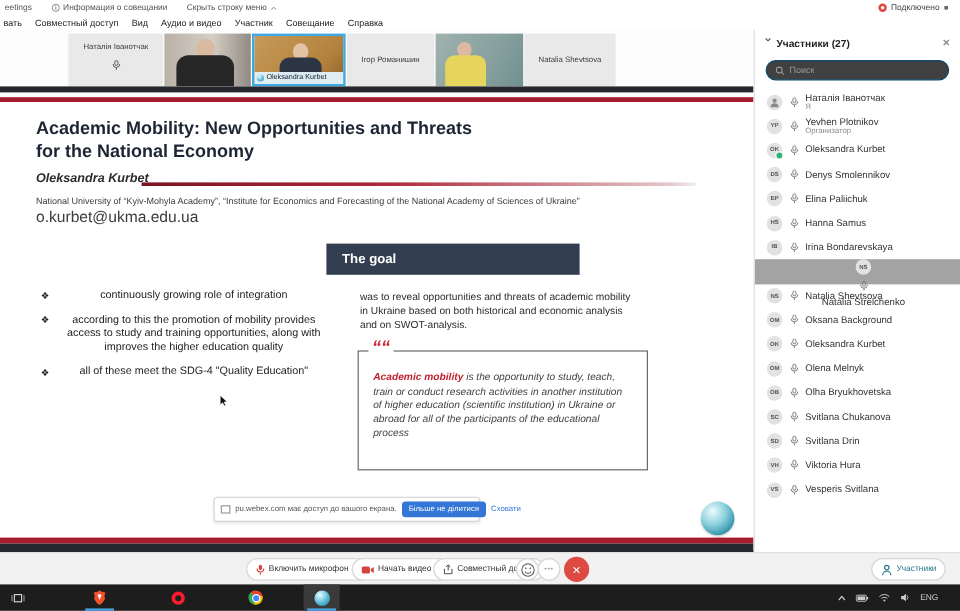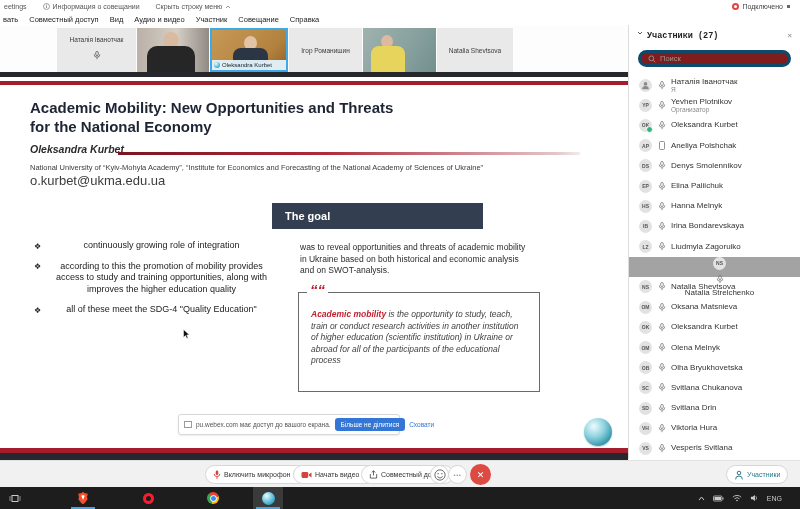--- a/index.html
+++ b/index.html
@@ -72,24 +72,24 @@
   .notif-btn{background:#3376d6;color:#fff;font-size:6.5px;border:none;border-radius:3px;
     padding:3px 6px;white-space:nowrap;}
   .notif-link{font-size:6.5px;color:#3376d6;white-space:nowrap;}
   .orb{position:absolute;left:584px;top:346px;width:28px;height:28px;border-radius:50%;
     background:radial-gradient(circle at 35% 30%,#eefbfd,#8fd2de 40%,#3596ab 75%,#b9dde4);box-shadow:0 1px 2px rgba(0,0,0,.2);}
   .cursor{position:absolute;left:183px;top:257px;width:7px;height:10px;}
   
   .panel{position:absolute;left:628px;top:25px;width:172px;height:434px;background:#fff;
     border-left:1px solid #ddd;box-sizing:border-box;overflow:hidden;}
   .p-head{position:absolute;left:8px;top:6px;right:8px;display:flex;gap:4px;
-    font-size:8.5px;font-weight:bold;color:#222;font-family:Liberation Mono, monospace;}
+    font-size:8.5px;font-weight:bold;color:#222;}
   .p-close{margin-left:auto;color:#888;font-size:8px;}
-  .p-search{position:absolute;left:9px;top:25px;right:9px;height:17px;border:3px solid #0c4a6e;border-radius:9px;
-    background:#7f1d1d;display:flex;align-items:center;gap:4px;padding-left:7px;box-sizing:border-box;}
+  .p-search{position:absolute;left:9px;top:25px;right:9px;height:17px;border:1px solid #0c4a6e;border-radius:9px;
+    background:#404040;display:flex;align-items:center;gap:4px;padding-left:7px;box-sizing:border-box;}
   .p-search-txt{font-size:7.5px;color:#999;}
   .p-list{position:absolute;left:0;top:50px;right:0;bottom:0;}
   .prow{height:20.2px;display:flex;align-items:center;gap:5px;padding-left:10px;}
   .prow.hl{background:#a3a3a3;flex-direction:column;}
   .pav{width:13px;height:13px;border-radius:50%;background:#e2e2e2;color:#555;font-size:5px;font-weight:bold;
     display:flex;align-items:center;justify-content:center;flex:none;position:relative;}
   .badge{position:absolute;right:-1px;bottom:-1px;width:5px;height:5px;border-radius:50%;
     background:#2eb67d;border:1px solid #fff;}
   .pmic{width:9px;display:flex;justify-content:center;flex:none;}
   .ptxt{display:flex;flex-direction:column;line-height:8px;}
@@ -287,31 +287,20 @@
             <rect x="2.7" y="0.5" width="2.6" height="4" rx="1.3" fill="none" stroke="#777" stroke-width="0.8"></rect>
             <path d="M1.2 3.4 a2.8 2.8 0 0 0 5.6 0" fill="none" stroke="#777" stroke-width="0.8"></path>
             <line x1="4" y1="6.4" x2="4" y2="8.2" stroke="#777" stroke-width="0.8"></line>
           </svg>
         </span>
         <span class="ptxt">
           <span class="pname">Oleksandra Kurbet</span>
         </span>
       </div>
       <div class="prow">
-        <span class="pav">AP</span>
-        <span class="pmic">
-          <svg width="6" height="9" viewBox="0 0 6 9">
-            <rect x="0.5" y="0.5" width="5" height="8" rx="1" fill="none" stroke="#777" stroke-width="0.8"></rect>
-          </svg>
-        </span>
-        <span class="ptxt">
-          <span class="pname">Aneliya Polshchak</span>
-        </span>
-      </div>
-      <div class="prow">
         <span class="pav">DS</span>
         <span class="pmic">
           <svg width="8" height="9" viewBox="0 0 8 9">
             <rect x="2.7" y="0.5" width="2.6" height="4" rx="1.3" fill="none" stroke="#777" stroke-width="0.8"></rect>
             <path d="M1.2 3.4 a2.8 2.8 0 0 0 5.6 0" fill="none" stroke="#777" stroke-width="0.8"></path>
             <line x1="4" y1="6.4" x2="4" y2="8.2" stroke="#777" stroke-width="0.8"></line>
           </svg>
         </span>
         <span class="ptxt">
           <span class="pname">Denys Smolennikov</span>
@@ -333,47 +322,34 @@
       <div class="prow">
         <span class="pav">HS</span>
         <span class="pmic">
           <svg width="8" height="9" viewBox="0 0 8 9">
             <rect x="2.7" y="0.5" width="2.6" height="4" rx="1.3" fill="none" stroke="#777" stroke-width="0.8"></rect>
             <path d="M1.2 3.4 a2.8 2.8 0 0 0 5.6 0" fill="none" stroke="#777" stroke-width="0.8"></path>
             <line x1="4" y1="6.4" x2="4" y2="8.2" stroke="#777" stroke-width="0.8"></line>
           </svg>
         </span>
         <span class="ptxt">
-          <span class="pname">Hanna Melnyk</span>
+          <span class="pname">Hanna Samus</span>
         </span>
       </div>
       <div class="prow">
         <span class="pav">IB</span>
         <span class="pmic">
           <svg width="8" height="9" viewBox="0 0 8 9">
             <rect x="2.7" y="0.5" width="2.6" height="4" rx="1.3" fill="none" stroke="#777" stroke-width="0.8"></rect>
             <path d="M1.2 3.4 a2.8 2.8 0 0 0 5.6 0" fill="none" stroke="#777" stroke-width="0.8"></path>
             <line x1="4" y1="6.4" x2="4" y2="8.2" stroke="#777" stroke-width="0.8"></line>
           </svg>
         </span>
         <span class="ptxt">
           <span class="pname">Irina Bondarevskaya</span>
-        </span>
-      </div>
-      <div class="prow">
-        <span class="pav">LZ</span>
-        <span class="pmic">
-          <svg width="8" height="9" viewBox="0 0 8 9">
-            <rect x="2.7" y="0.5" width="2.6" height="4" rx="1.3" fill="none" stroke="#777" stroke-width="0.8"></rect>
-            <path d="M1.2 3.4 a2.8 2.8 0 0 0 5.6 0" fill="none" stroke="#777" stroke-width="0.8"></path>
-            <line x1="4" y1="6.4" x2="4" y2="8.2" stroke="#777" stroke-width="0.8"></line>
-          </svg>
-        </span>
-        <span class="ptxt">
-          <span class="pname">Liudmyla Zagoruiko</span>
         </span>
       </div>
       <div class="prow hl">
         <span class="pav">NS</span>
         <span class="pmic">
           <svg width="8" height="9" viewBox="0 0 8 9">
             <rect x="2.7" y="0.5" width="2.6" height="4" rx="1.3" fill="none" stroke="#777" stroke-width="0.8"></rect>
             <path d="M1.2 3.4 a2.8 2.8 0 0 0 5.6 0" fill="none" stroke="#777" stroke-width="0.8"></path>
             <line x1="4" y1="6.4" x2="4" y2="8.2" stroke="#777" stroke-width="0.8"></line>
           </svg>
@@ -398,21 +374,21 @@
       <div class="prow">
         <span class="pav">OM</span>
         <span class="pmic">
           <svg width="8" height="9" viewBox="0 0 8 9">
             <rect x="2.7" y="0.5" width="2.6" height="4" rx="1.3" fill="none" stroke="#777" stroke-width="0.8"></rect>
             <path d="M1.2 3.4 a2.8 2.8 0 0 0 5.6 0" fill="none" stroke="#777" stroke-width="0.8"></path>
             <line x1="4" y1="6.4" x2="4" y2="8.2" stroke="#777" stroke-width="0.8"></line>
           </svg>
         </span>
         <span class="ptxt">
-          <span class="pname">Oksana Matsnieva</span>
+          <span class="pname">Oksana Background</span>
         </span>
       </div>
       <div class="prow">
         <span class="pav">OK</span>
         <span class="pmic">
           <svg width="8" height="9" viewBox="0 0 8 9">
             <rect x="2.7" y="0.5" width="2.6" height="4" rx="1.3" fill="none" stroke="#777" stroke-width="0.8"></rect>
             <path d="M1.2 3.4 a2.8 2.8 0 0 0 5.6 0" fill="none" stroke="#777" stroke-width="0.8"></path>
             <line x1="4" y1="6.4" x2="4" y2="8.2" stroke="#777" stroke-width="0.8"></line>
           </svg>

